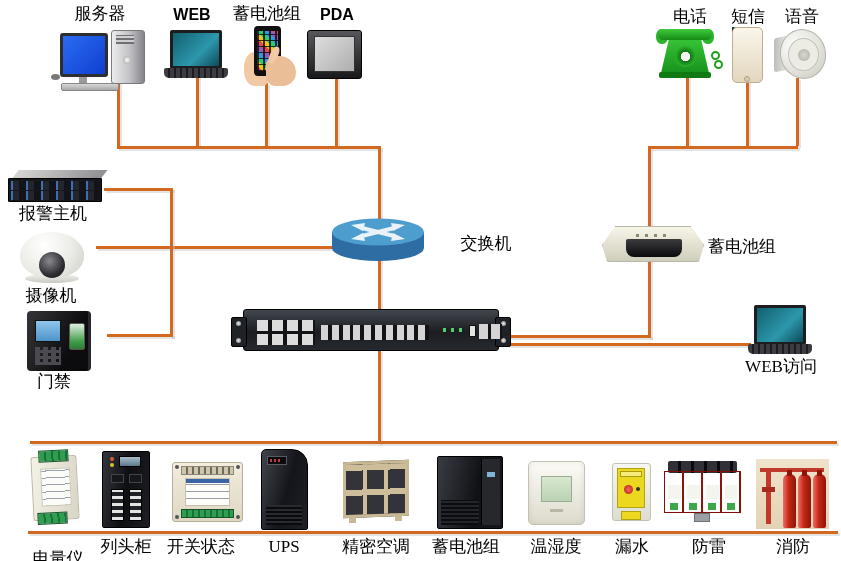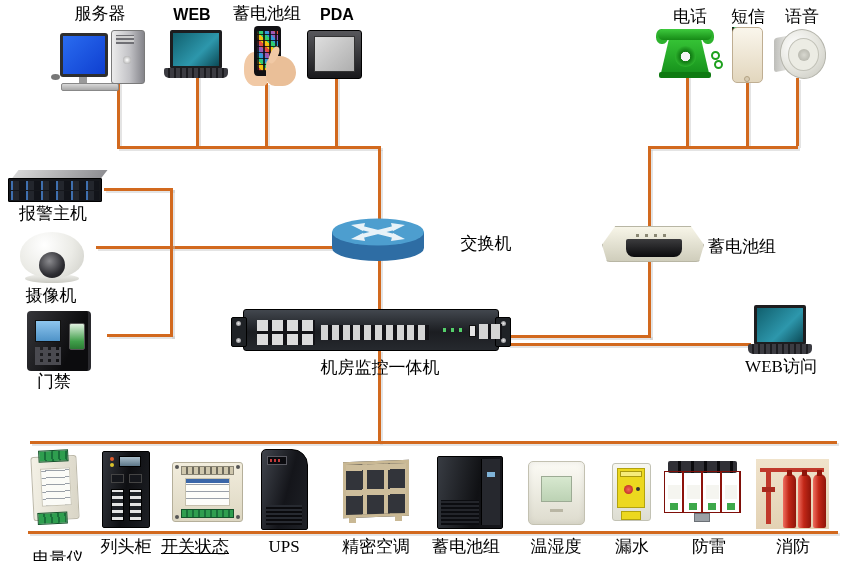--- a/index.html
+++ b/index.html
@@ -311,21 +311,20 @@
       <div class="rk-sc" style="left:5px;top:29px;"></div>
     <div class="rk-ear" style="left:264px;top:8px;"></div>
     <div class="rk-sc" style="left:270px;top:12px;"></div>
       <div class="rk-sc" style="left:270px;top:29px;"></div>
     <div class="rk-pA"></div>
       <div class="rk-pB"></div>
       <div class="rk-led"></div>
       <div class="rk-usb"></div>
       <div class="rk-pC"></div>
   </div>
-  <div class="lbl" style="left:308px;top:359px;width:144px;">机房监控一体机</div>
 
   <div class="dev" style="left:748px;top:302px;width:64px;height:53px;">
     <div class="lap-s" style="top:3px;height:40px;"></div>
     <div class="lap-b" style="top:42px;"></div>
   </div>
   <div class="lbl" style="left:741px;top:358px;width:80px;">WEB访问</div>
 
   <div class="dev pm" style="left:32px;top:450px;width:47px;height:76px;">
     <div class="pm-b"></div>
       <div class="pm-gt"></div>
@@ -397,21 +396,21 @@
     <div class="fi-c1"></div>
       <div class="fi-c2"></div>
       <div class="fi-c3"></div>
     <div class="fi-v1"></div>
       <div class="fi-v2"></div>
       <div class="fi-v3"></div>
   </div>
 
   <div class="lbl" style="left:28px;top:550px;width:60px;">电量仪</div>
   <div class="lbl" style="left:96px;top:538px;width:60px;">列头柜</div>
-  <div class="lbl" style="left:156px;top:538px;width:78px;text-decoration:underline;">开关状态</div>
+  <div class="lbl" style="left:162px;top:538px;width:78px;">开关状态</div>
   <div class="lbl" style="left:262px;top:538px;width:44px;">UPS</div>
   <div class="lbl" style="left:336px;top:538px;width:80px;">精密空调</div>
   <div class="lbl" style="left:426px;top:538px;width:80px;">蓄电池组</div>
   <div class="lbl" style="left:525px;top:538px;width:62px;">温湿度</div>
   <div class="lbl" style="left:611px;top:538px;width:42px;">漏水</div>
   <div class="lbl" style="left:688px;top:538px;width:42px;">防雷</div>
   <div class="lbl" style="left:772px;top:538px;width:42px;">消防</div>
 
 </div>
 

